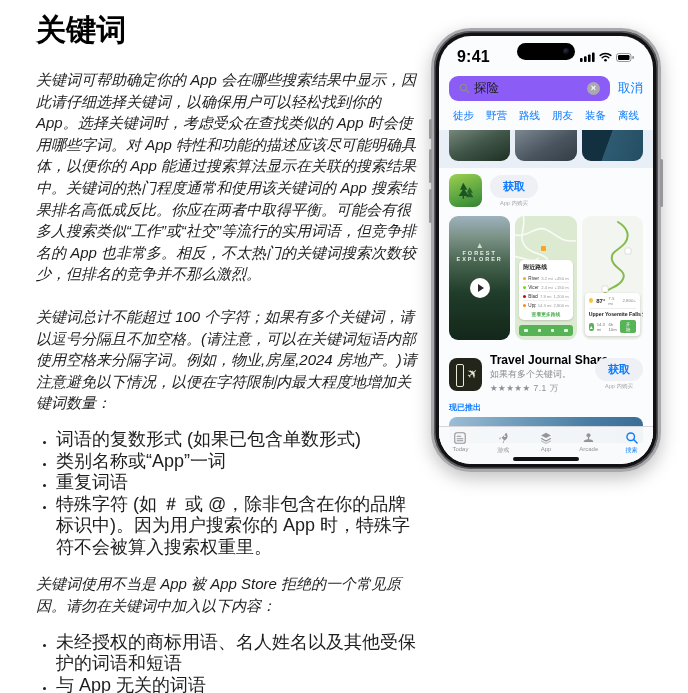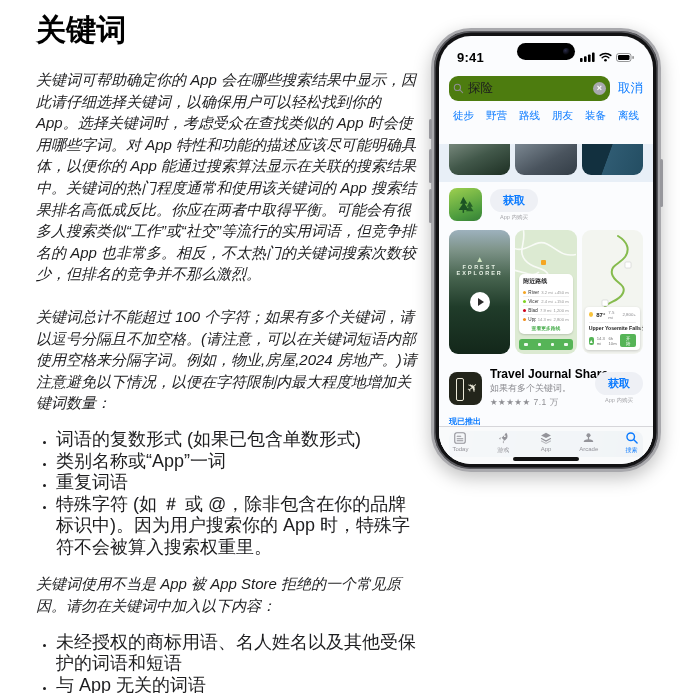--- a/index.html
+++ b/index.html
@@ -24,33 +24,33 @@
   .sb-l3{left:-5px;top:158px;width:3px;height:34px;}
   .sb-r1{right:-5px;top:128px;width:3px;height:48px;}
   .screen{position:relative;width:214px;height:428px;background:#fbfcfe;border-radius:32px;overflow:hidden;}
   .island{position:absolute;left:50%;transform:translateX(-50%);top:7px;width:58px;height:17px;
     background:#000;border-radius:10px;z-index:9;}
   .island .cam{position:absolute;right:5px;top:5px;width:7px;height:7px;border-radius:50%;
     background:radial-gradient(circle at 35% 35%,#2b2d4a,#000 70%);}
 
   .statusbar{display:flex;align-items:center;justify-content:space-between;height:26px;
     padding:8px 18px 0;box-sizing:content-box;}
-  .time{font-size:13px;font-weight:700;color:#000;letter-spacing:.2px;}
+  .time{font-size:16px;font-weight:700;color:#000;letter-spacing:.2px;}
   .sicons{display:flex;align-items:center;gap:4px;}
 
   .searchrow{display:flex;align-items:center;gap:8px;padding:6px 10px 4px;}
-  .sfield{flex:1;display:flex;align-items:center;gap:4px;height:25px;background:#4d7c0f;
-    border-radius:9px;padding:0 4px;justify-content:space-between;}
+  .sfield{flex:1;display:flex;align-items:center;gap:4px;height:25px;background:#8b5cf6;
+    border-radius:9px;padding:0 10px;justify-content:space-between;}
   .sfield .q{color:#8e8e93;display:flex;}
   .sfield .txt{flex:1;font-size:12.5px;color:#1c1c1e;}
   .clear{width:13px;height:13px;border-radius:50%;background:#a9a9ae;color:#fff;font-size:9px;
     line-height:13px;text-align:center;font-weight:700;}
   .cancel{font-size:12.5px;color:#0a7aff;}
 
-  .chips{display:flex;justify-content:space-between;padding:4px 14px 21px;}
+  .chips{display:flex;justify-content:space-between;padding:4px 14px 7px;}
   .chip{font-size:10.5px;color:#0a7aff;font-weight:500;}
 
   .strip{background:#e8eff7;padding:0 10px 7px;display:flex;gap:5px;}
   .thumb{flex:1;height:31px;border-radius:0 0 9px 9px;}
   .t1{background:linear-gradient(155deg,#76877b,#42584a 45%,#1d2f23);}
   .t2{background:linear-gradient(150deg,#7b8791,#4a545e 55%,#333d46);}
   .t3{background:linear-gradient(110deg,#12303f 42%,#2f5b72 43%,#234d62);}
 
   .results{background:#fbfcfe;padding:6px 10px 0;}
   .appcard{display:flex;align-items:center;gap:8px;}

